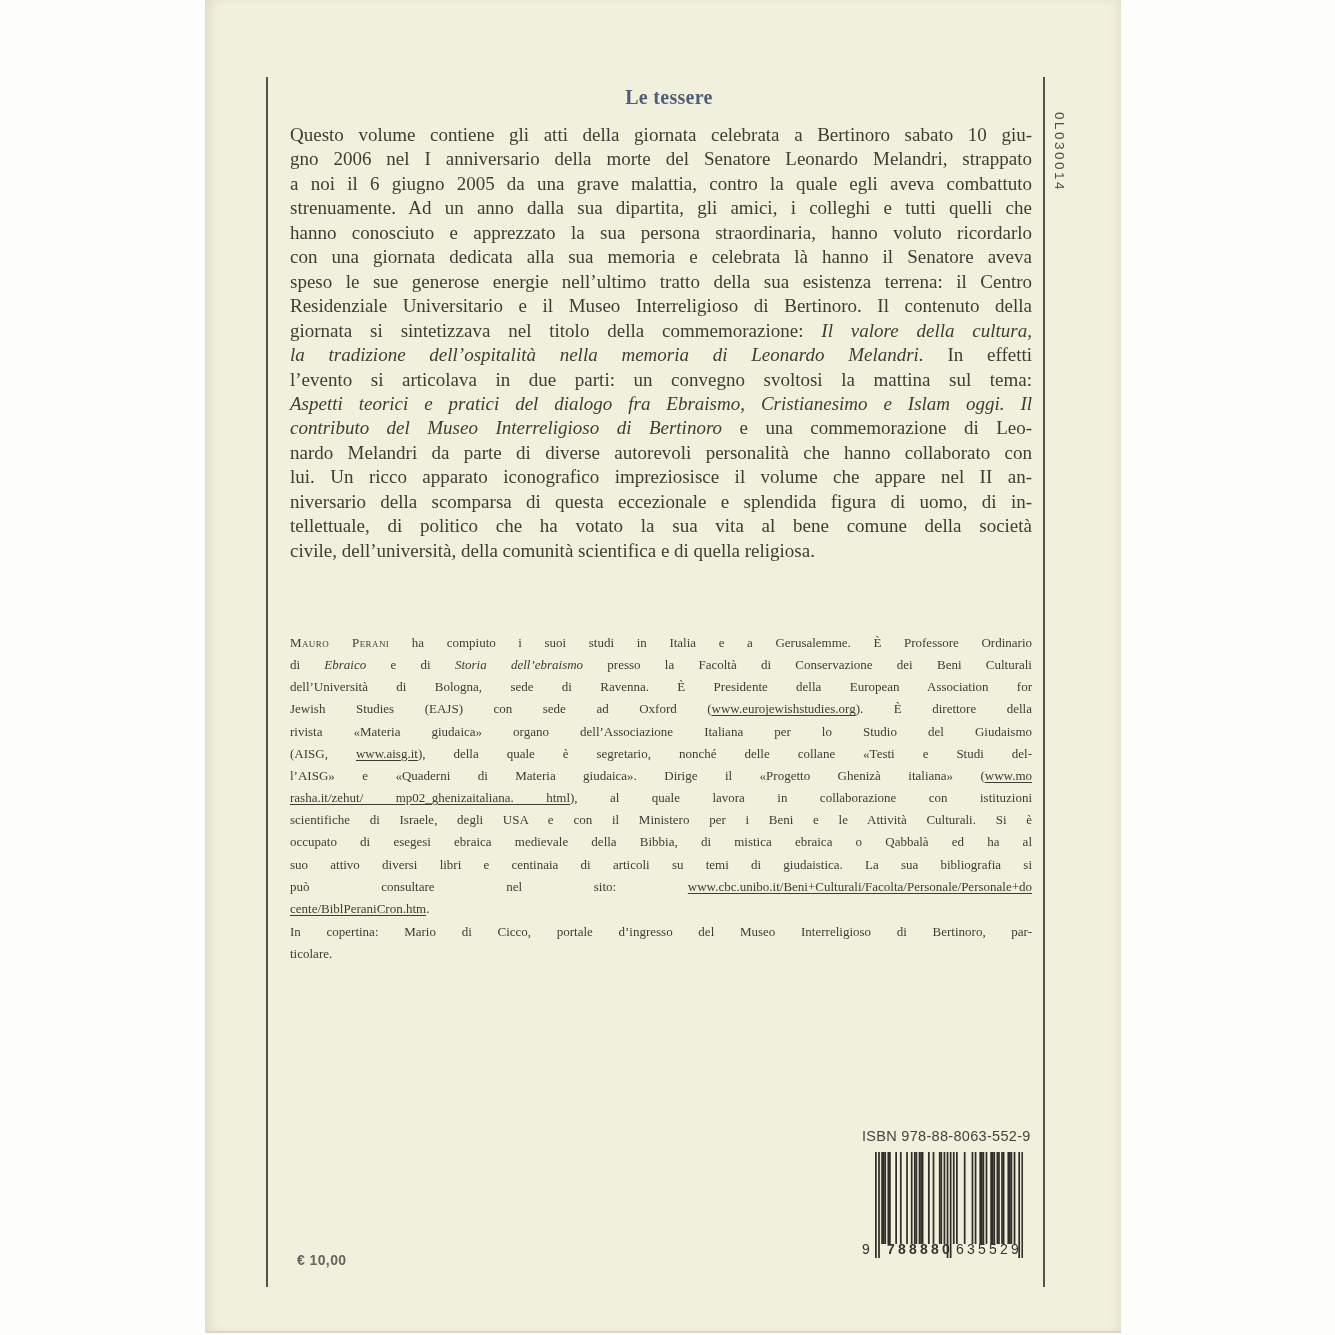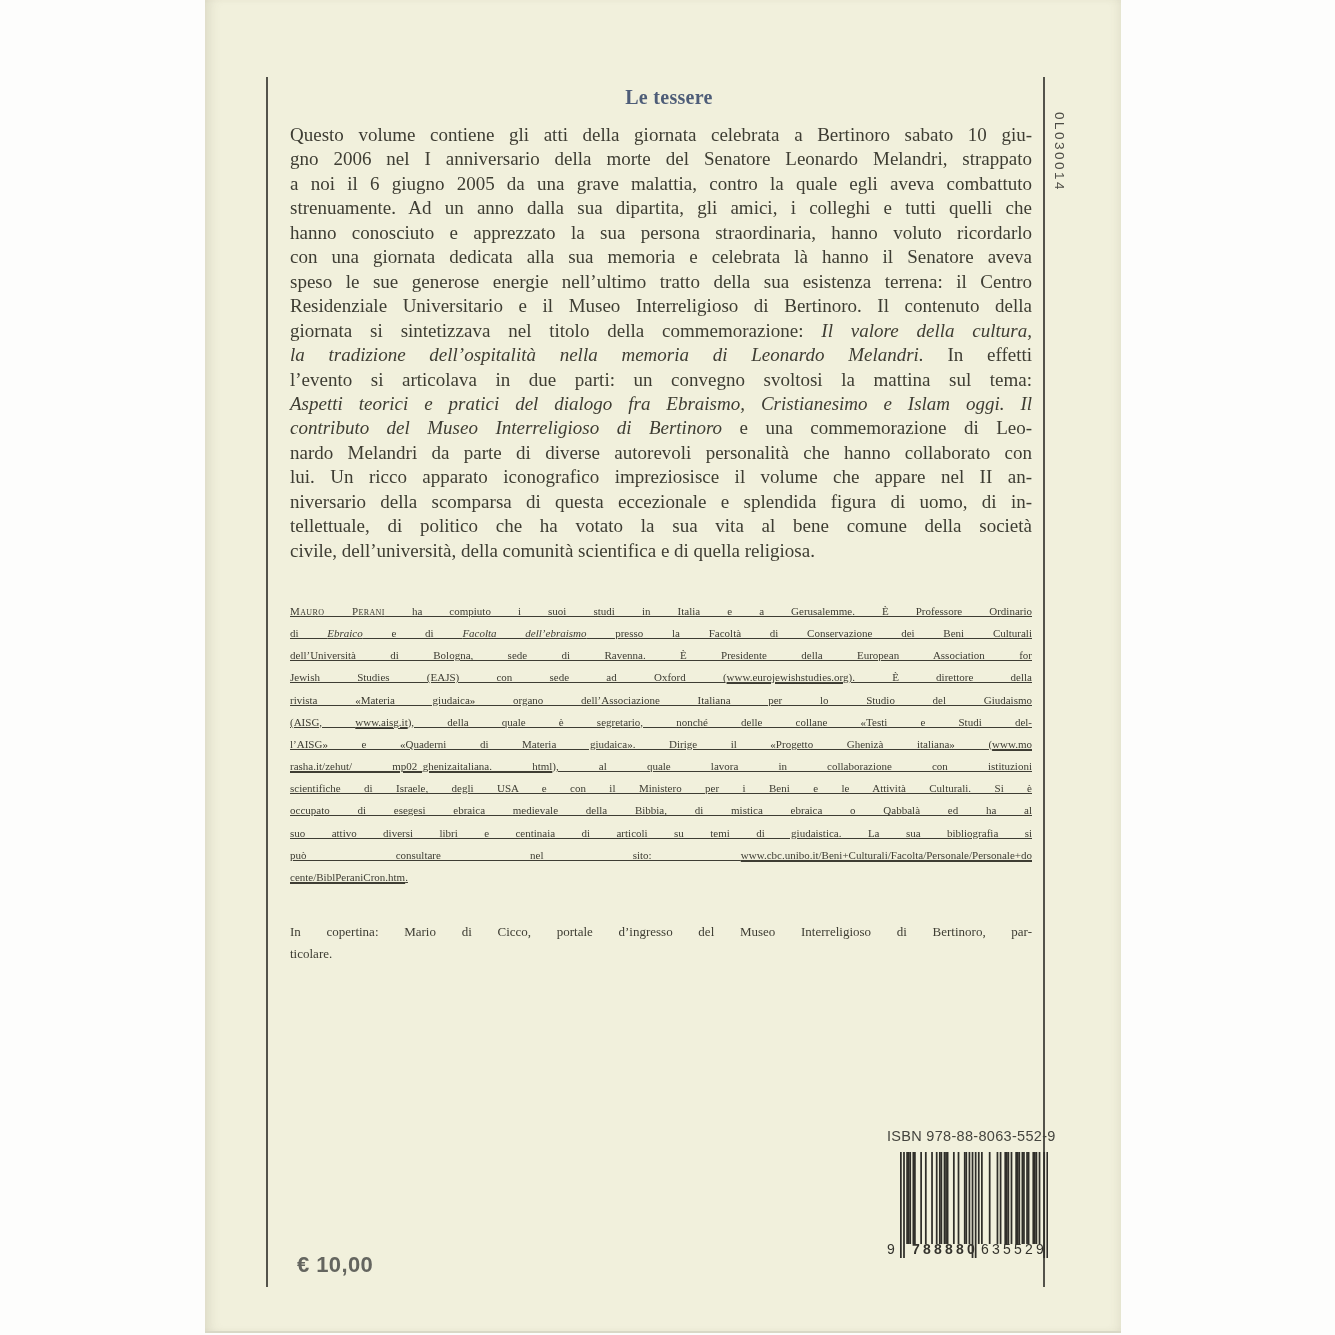--- a/index.html
+++ b/index.html
@@ -13,28 +13,28 @@
   .rule.right{left:838px;}
   .spine-code{position:absolute;left:847px;top:112px;writing-mode:vertical-rl;text-orientation:mixed;
         font-family:"Liberation Sans", sans-serif;font-size:13.5px;letter-spacing:2.5px;color:#4d4c45;}
   .content{position:absolute;left:85px;top:0;width:742px;}
   .series-title{margin:8px;position:absolute;top:78px;left:0;width:742px;text-align:center;
         font-size:20px;font-weight:bold;color:#4e5d78;letter-spacing:0.3px;}
   .para{position:absolute;left:0;width:742px;color:#3e3d33;}
   .para .line{text-align:justify;text-align-last:justify;}
   .para .line.last{text-align-last:left;}
   .p-desc{top:123px;font-size:19px;line-height:24.45px;}
-  .p-bio{top:600px;font-size:11px;line-height:22.15px;text-decoration:underline;}
+  .p-bio{top:632px;font-size:13px;line-height:22.15px;}
   .p-credit{top:921px;font-size:13px;line-height:22.3px;}
   .i{font-style:italic;}
   .sc{font-variant:small-caps;letter-spacing:0.4px;}
   .u{text-decoration:underline;text-underline-offset:2px;}
   .price{position:absolute;left:92px;top:1252px;font-family:"Liberation Sans", sans-serif;
-        font-weight:bold;font-size:22px;color:#64655f;letter-spacing:0.4px;}
-  .isbn-block{position:absolute;left:682px;top:1128px;width:166px;}
+        font-weight:bold;font-size:14px;color:#64655f;letter-spacing:0.4px;}
+  .isbn-block{position:absolute;left:657px;top:1128px;width:166px;}
   .isbn-label{font-family:"Liberation Sans", sans-serif;font-size:14.5px;color:#45453f;
         text-align:center;white-space:nowrap;letter-spacing:0.3px;}
   .barcode-wrap{position:relative;margin:8px 0 0 13px;width:148px;height:108px;}
   .barcode-wrap svg{position:absolute;left:0;top:0;}
   .barcode-digits{position:absolute;left:-13px;top:89px;width:164px;display:flex;
         font-family:"Liberation Sans", sans-serif;font-size:14px;color:#34332d;}
   .bd-first{width:15px;text-align:left;}
   .bd-g1{width:73px;text-align:right;letter-spacing:3.2px;margin-left:3px;font-weight:bold;}
   .bd-g2{width:72px;text-align:center;letter-spacing:3.2px;}
 </style>
@@ -68,21 +68,21 @@
           <div class="line"><span class="i">contributo del Museo Interreligioso di Bertinoro</span><span> e una commemorazione di Leo-</span></div>
           <div class="line"><span>nardo Melandri da parte di diverse autorevoli personalità che hanno collaborato con</span></div>
           <div class="line"><span>lui. Un ricco apparato iconografico impreziosisce il volume che appare nel II an-</span></div>
           <div class="line"><span>niversario della scomparsa di questa eccezionale e splendida figura di uomo, di in-</span></div>
           <div class="line"><span>tellettuale, di politico che ha votato la sua vita al bene comune della società</span></div>
           <div class="line last"><span>civile, dell’università, della comunità scientifica e di quella religiosa.</span></div>
         </div>
 
       <div class="para p-bio">
           <div class="line"><span class="sc">Mauro Perani</span><span> ha compiuto i suoi studi in Italia e a Gerusalemme. È Professore Ordinario</span></div>
-          <div class="line"><span>di </span><span class="i">Ebraico</span><span> e di </span><span class="i">Facolta dell’ebraismo</span><span> presso la Facoltà di Conservazione dei Beni Culturali</span></div>
+          <div class="line"><span>di </span><span class="i">Ebraico</span><span> e di </span><span class="i">Storia dell’ebraismo</span><span> presso la Facoltà di Conservazione dei Beni Culturali</span></div>
           <div class="line"><span>dell’Università di Bologna, sede di Ravenna. È Presidente della European Association for</span></div>
           <div class="line"><span>Jewish Studies (EAJS) con sede ad Oxford (</span><span class="u">www.eurojewishstudies.org</span><span>). È direttore della</span></div>
           <div class="line"><span>rivista «Materia giudaica» organo dell’Associazione Italiana per lo Studio del Giudaismo</span></div>
           <div class="line"><span>(AISG, </span><span class="u">www.aisg.it</span><span>), della quale è segretario, nonché delle collane «Testi e Studi del-</span></div>
           <div class="line"><span>l’AISG» e «Quaderni di Materia giudaica». Dirige il «Progetto Ghenizà italiana» (</span><span class="u">www.mo</span></div>
           <div class="line"><span class="u">rasha.it/zehut/ mp02_ghenizaitaliana. html</span><span>), al quale lavora in collaborazione con istituzioni</span></div>
           <div class="line"><span>scientifiche di Israele, degli USA e con il Ministero per i Beni e le Attività Culturali. Si è</span></div>
           <div class="line"><span>occupato di esegesi ebraica medievale della Bibbia, di mistica ebraica o Qabbalà ed ha al</span></div>
           <div class="line"><span>suo attivo diversi libri e centinaia di articoli su temi di giudaistica. La sua bibliografia si</span></div>
           <div class="line"><span>può consultare nel sito: </span><span class="u">www.cbc.unibo.it/Beni+Culturali/Facolta/Personale/Personale+do</span></div>

